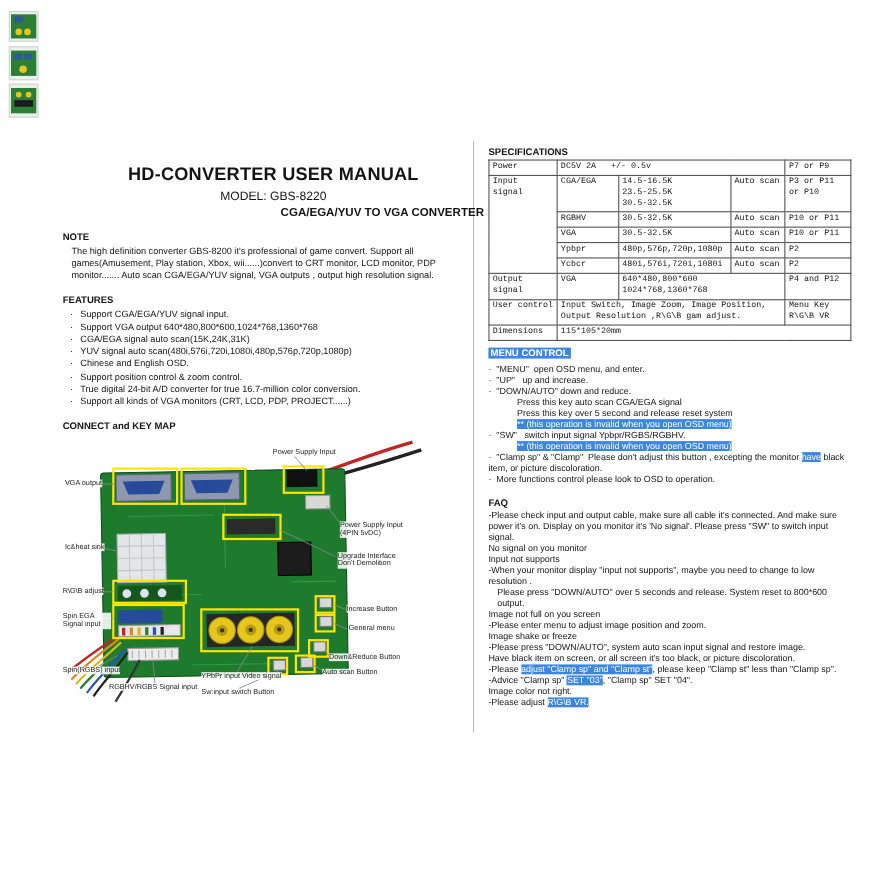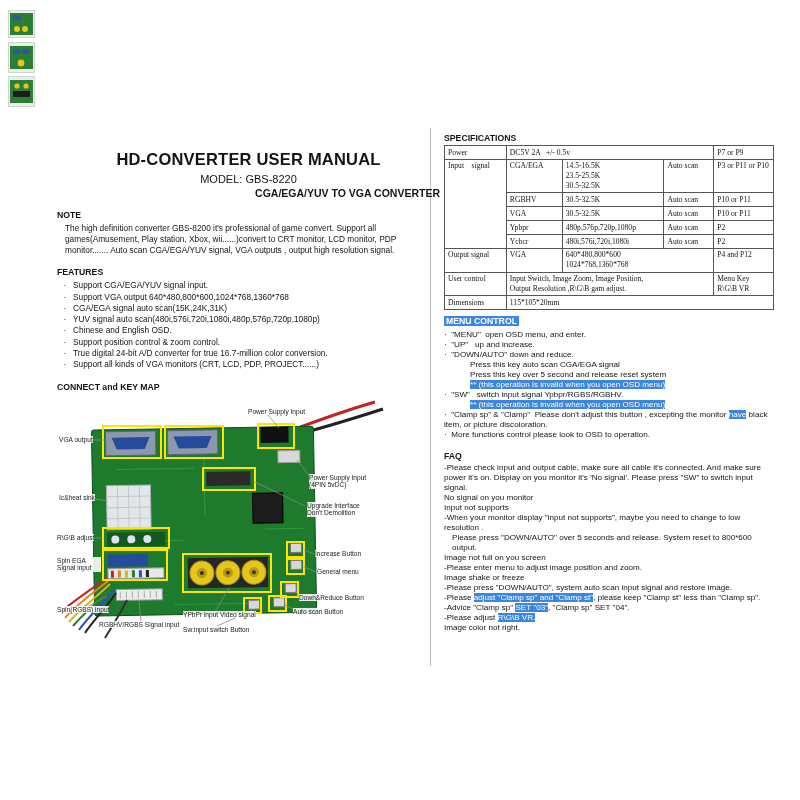--- a/index.html
+++ b/index.html
@@ -25,21 +25,21 @@
   .feat-line .b{flex:0 0 16px;text-align:center}
 
   .connect-map{position:relative;margin-top:8px;height:242px}
   .connect-map svg.pcb{position:absolute;left:0;top:0}
   .lbl{position:absolute;font-size:6.6px;line-height:1.15;color:#222;background:rgba(255,255,255,.88);white-space:pre-wrap}
 
   
   .right-page{position:absolute;left:444px;top:133px;width:332px}
   .spec-head,.faq-head{font-size:8.7px;font-weight:bold}
   table.spec{border-collapse:collapse;width:330px;margin-top:2px;
-             font-family:Liberation Serif, serif;font-size:7.6px;line-height:1.3}
+             font-family:Liberation Mono, monospace;font-size:7.6px;line-height:1.3}
   table.spec td{border:1px solid #555;padding:1.5px 3px;vertical-align:top;white-space:pre-wrap}
   .menu-head{display:inline-block;font-size:8.7px;font-weight:bold;color:#fff;
              background:var(--highlight,#3c86e0);padding:0 2px;margin-top:6px}
   .list{margin-top:2px}
   .m-line,.f-line{font-size:8.1px;line-height:1.24;white-space:pre-wrap}
   .m-line span,.f-line span{white-space:pre-wrap}
   .ind{padding-left:26px}
   .ind2{padding-left:8px}
   .hl{background:var(--highlight,#3c86e0);color:#fff}
   .faq-head{margin-top:10px}
@@ -334,19 +334,20 @@
     <div class="list">
         <div class="f-line"><span>-Please check input and output cable, make sure all cable it's connected. And make sure power it's on. Display on you monitor it's 'No signal'. Please press "SW" to switch input signal.</span><span class="hl"></span><span></span></div>
         <div class="f-line"><span>No signal on you monitor</span><span class="hl"></span><span></span></div>
         <div class="f-line"><span>Input not supports</span><span class="hl"></span><span></span></div>
         <div class="f-line"><span>-When your monitor display "input not supports", maybe you need to change to low resolution .</span><span class="hl"></span><span></span></div>
         <div class="f-line ind2"><span>Please press "DOWN/AUTO" over 5 seconds and release. System reset to 800*600 output.</span><span class="hl"></span><span></span></div>
         <div class="f-line"><span>Image not full on you screen</span><span class="hl"></span><span></span></div>
         <div class="f-line"><span>-Please enter menu to adjust image position and zoom.</span><span class="hl"></span><span></span></div>
         <div class="f-line"><span>Image shake or freeze</span><span class="hl"></span><span></span></div>
         <div class="f-line"><span>-Please press "DOWN/AUTO", system auto scan input signal and restore image.</span><span class="hl"></span><span></span></div>
+        <div class="f-line"><span>Have black item on screen, or all screen it's too black, or picture discoloration.</span><span class="hl"></span><span></span></div>
         <div class="f-line"><span>-Please </span><span class="hl">adjust "Clamp sp" and "Clamp st"</span><span>, please keep "Clamp st" less than "Clamp sp".</span></div>
         <div class="f-line"><span>-Advice "Clamp sp" </span><span class="hl">SET "03"</span><span>, "Clamp sp" SET "04".</span></div>
+        <div class="f-line"><span>Image color not right.</span><span class="hl"></span><span></span></div>
         <div class="f-line"><span>-Please adjust </span><span class="hl">R\G\B VR.</span><span></span></div>
-        <div class="f-line"><span>Image color not right.</span><span class="hl"></span><span></span></div>
       </div>
   </div>
 </div>
 
 </body></html>

